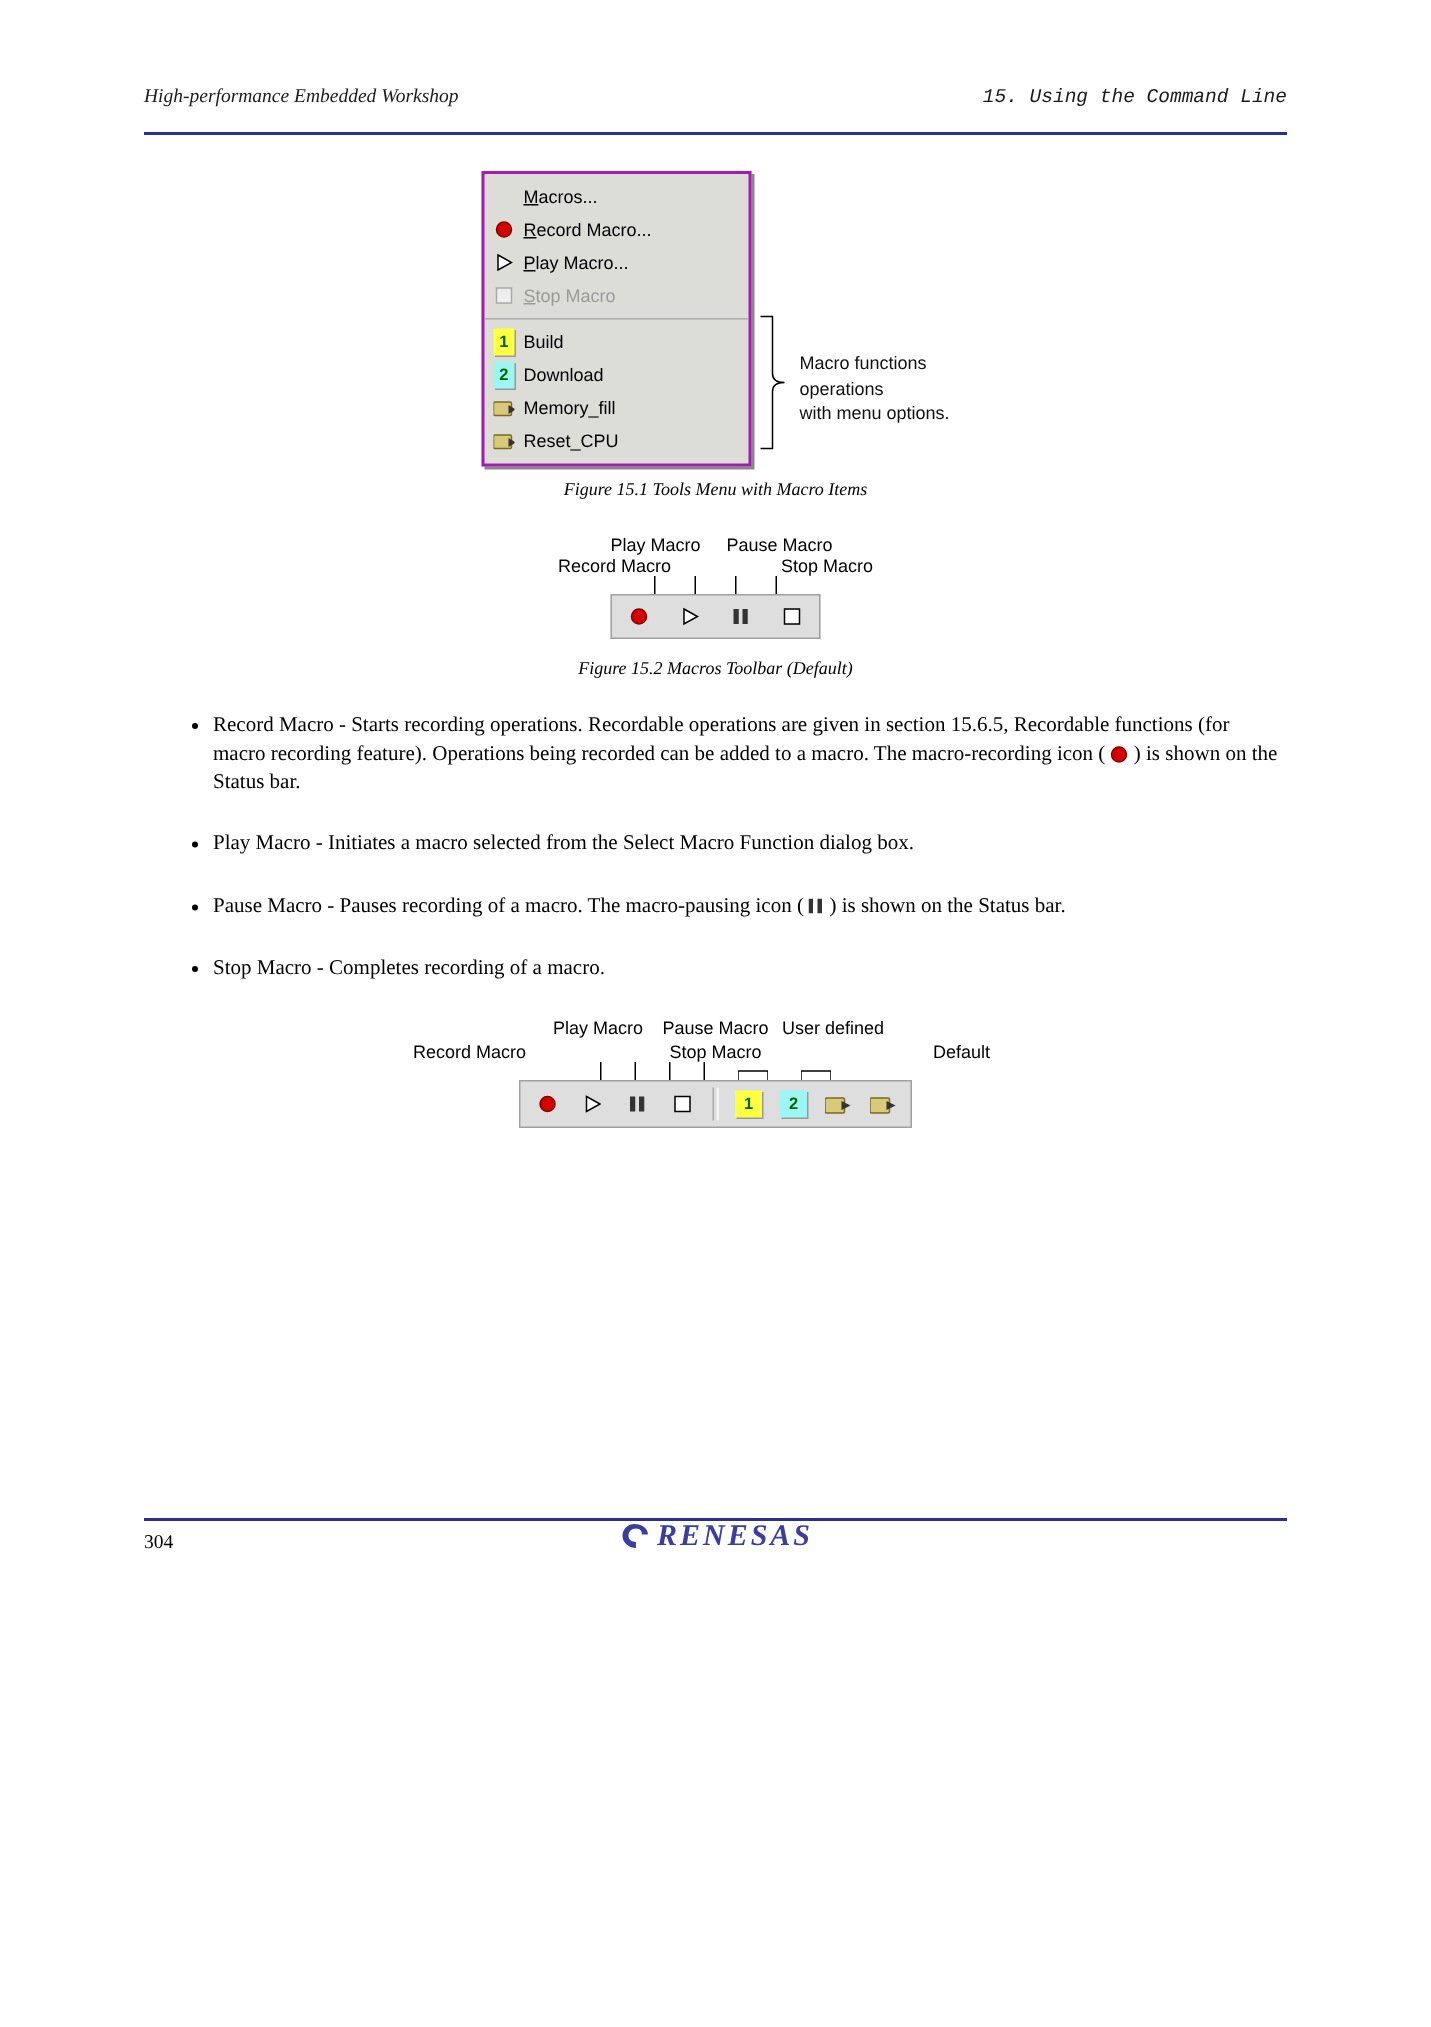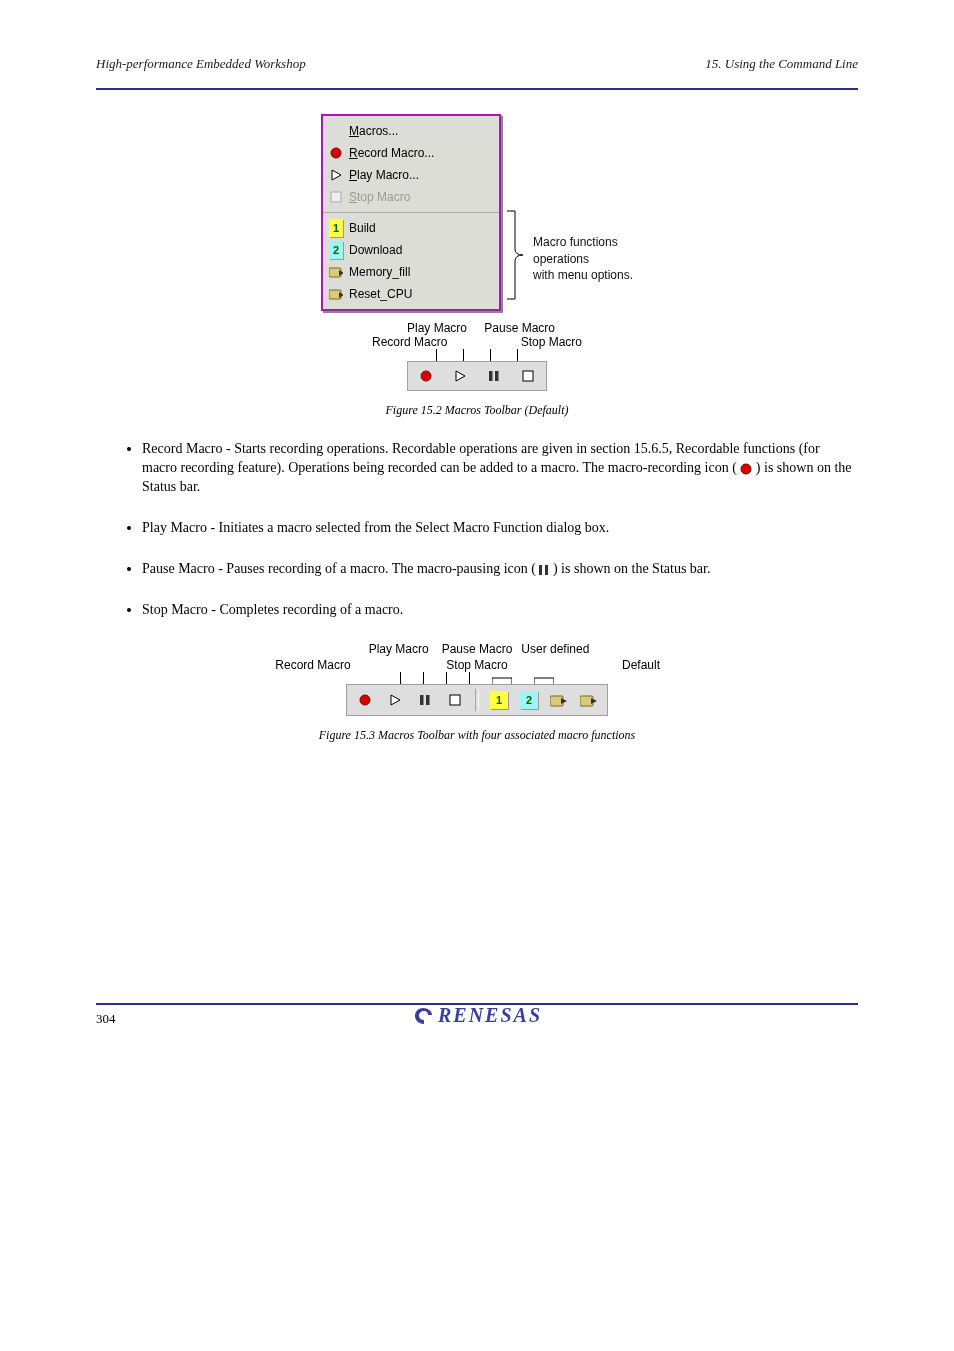--- a/index.html
+++ b/index.html
@@ -1,21 +1,21 @@
 <!DOCTYPE html>
 <html><head>
 <meta charset="utf-8">
 <style>
   * { box-sizing: border-box; margin: 0; padding: 0; }
   html, body { width: 954px; background: #fff; font-family: Arial, Helvetica, sans-serif; }
   .page { width: 954px; padding: 56px 96px 24px 96px; position: relative; }
   .toprule { height: 2px; background: #2b2f8f; margin-bottom: 24px; }
   .header-row { display: flex; justify-content: space-between; align-items: baseline; margin-bottom: 16px; }
   .hdr-left { font-family: "Times New Roman", serif; font-style: italic; font-size: 13px; color: #1a1a1a; }
-  .hdr-right { font-family: Liberation Serif, serif; font-style: italic; font-size: 13px; color: #1a1a1a; }
+  .hdr-right { font-family: Liberation Mono, monospace; font-style: italic; font-size: 13px; color: #1a1a1a; }
   .figwrap { display: flex; justify-content: center; margin: 24px 0 8px 0; }
   .fig1 { display: flex; align-items: center; }
   .menu-panel { width: 180px; border: 2px solid #a21caf; background: #ddddd8; box-shadow: 2px 2px 0 #888; font-size: 12px; }
   .menu-section { padding: 4px 4px; }
   .menu-row { display: flex; align-items: center; height: 22px; padding: 0 2px; gap: 6px; }
   .menu-row.disabled { color: #9a9a9a; }
   .menu-icon { width: 14px; height: 14px; display: inline-flex; align-items: center; justify-content: center; }
   .menu-text u { text-decoration: underline; }
   .sep { height: 1px; background: #aaa; margin: 0; }
   .brace-col { width: 30px; display: flex; align-items: center; justify-content: center; }
@@ -128,20 +128,21 @@
             <path d="M4 2 H12 V40 Q12 46 20 46 Q12 46 12 52 V90 H4" fill="none" stroke="#000" stroke-width="1"></path>
           </svg>
     </div>
     <div class="fig1-note" style="align-self:flex-end; margin-bottom:28px;">
       <div>Macro functions</div>
       <div>operations</div>
       <div>with menu options.</div>
     </div>
   </div>
 </div>
+<p class="caption">Figure 15.1 Tools Menu with Macro Items</p>
 
 
 <div class="toolbar-wrap">
   <div class="toolbar-block">
     <div class="tb-labels-top" style="gap:10px;">
       <span style="min-width:68px;text-align:right;">Play Macro</span>
       <span style="min-width:78px;text-align:right;">Pause Macro</span>
     </div>
     <div class="tb-labels-top2">
       <span style="text-align:left;">Record Macro</span>
@@ -277,21 +278,20 @@
         <span class="tb-btn folder-icon">
           <svg width="18" height="14">
                 <rect x="0" y="3" width="13" height="10" rx="1" fill="#d9c97a" stroke="#7a6a20"></rect>
                 <polygon points="11,5 17,8 11,11" fill="#333"></polygon>
               </svg>
         </span>
       </div>
     </div>
   </div>
 </div>
-<p class="caption">Figure 15.3 Macros Toolbar with four associated macro functions</p>
 
 <div class="footer-rule"></div>
 <div class="footer-row">
   <span class="page-num">304</span>
 </div>
 <div class="logo-wrap">
   <svg width="22" height="22" viewBox="0 0 22 22">
         <path d="M11 3 C6 3 3 7 3 11 C3 16 8 19 12 19 L12 15 C9 15 7 13 7 11 C7 8 9 6 12 6 C15 6 16 8 16 10 L20 10 C20 6 16 3 11 3 Z" fill="#3a3f9b"></path>
       </svg>
   <span style="font-size:20px;text-align:center;">RENESAS</span>

